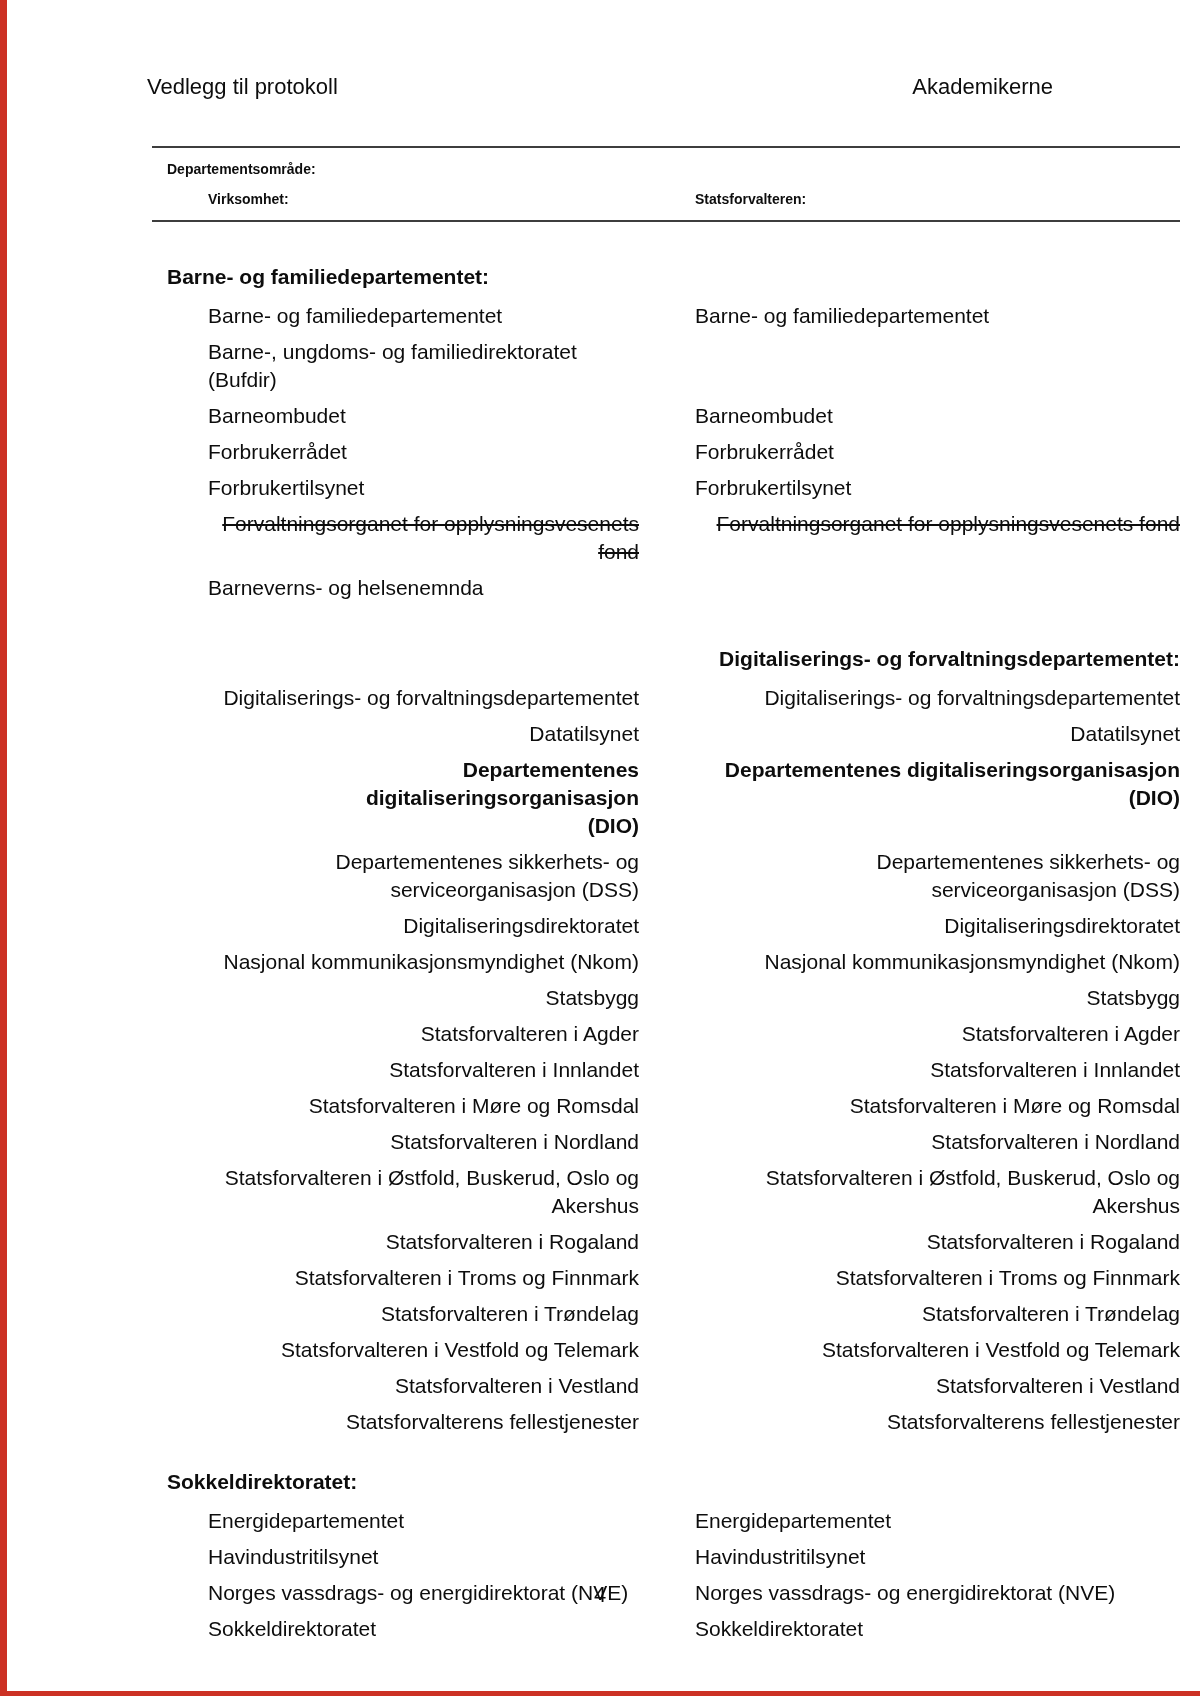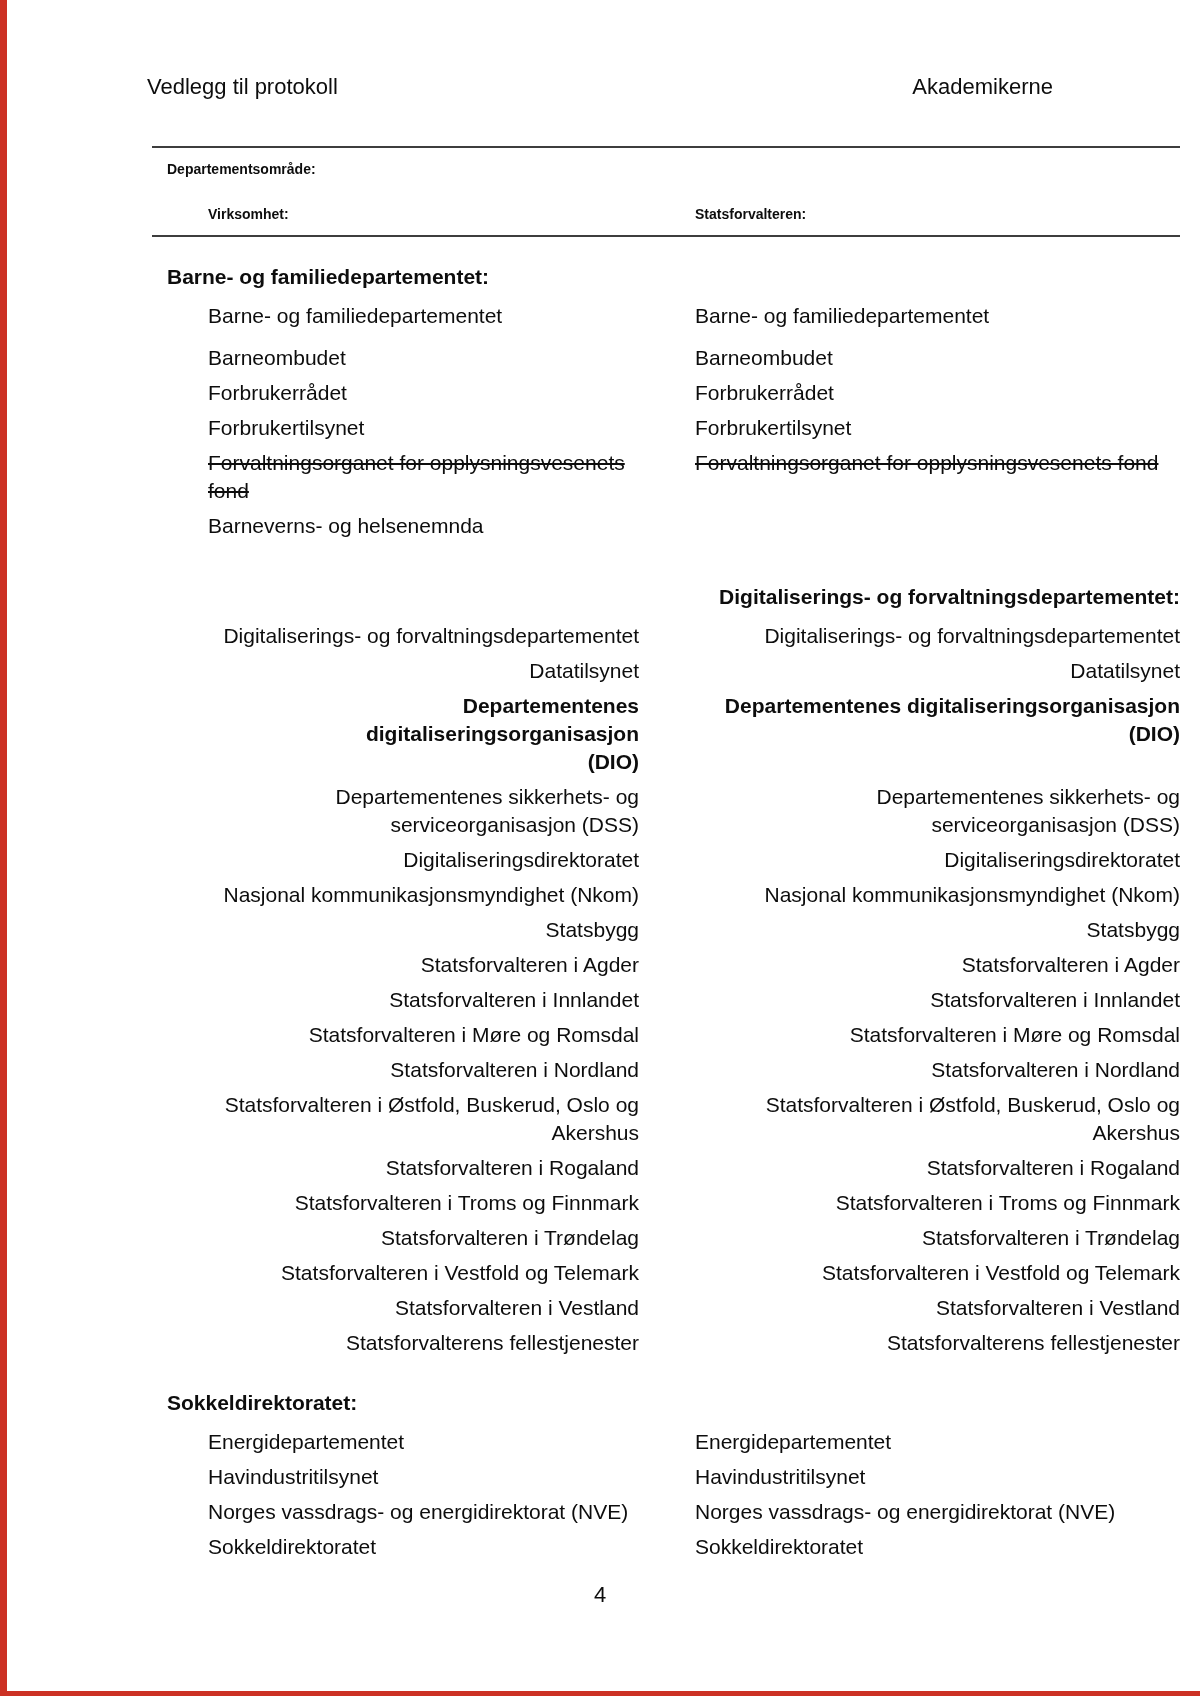--- a/index.html
+++ b/index.html
@@ -26,38 +26,38 @@
 
   
   .table-head{
     position:absolute;top:146px;left:152px;width:1028px;
     border-top:2px solid #3d3d3d;
     border-bottom:2px solid #3d3d3d;
     padding:8px 0 7px 0;
     font-weight:bold;font-size:14px;line-height:27px;
   }
   .th-line1{margin-left:15px;}
-  .th-line2{position:relative;margin-left:56px;margin-top:18px;}
+  .th-line2{position:relative;margin-left:56px;margin-top:3px;}
   .th-forhandlingssted{position:absolute;left:487px;top:0;}
 
   
   #sections{position:absolute;top:0;left:152px;width:1028px;}
   .sec-heading{
     font-size:21px;font-weight:bold;line-height:28px;
     margin:0 0 11px 15px;
   }
   .dept-section{margin:0;}
-  .row{display:flex;margin-bottom:7px;}
+  .row{display:flex;margin-bottom:7px;margin-top:8px;}
   .cell{
     font-size:21px;line-height:28px;
     white-space:pre-line;
   }
   .cell.left{margin-left:56px;width:431px;padding-right:56px;}
   .cell.right{width:485px;}
-  .cell.strike{text-decoration:line-through;}
+  .cell.strike{text-decoration:line-through;text-align:right;}
   .cell.bold{font-weight:bold;}
 
   .page-number{
     position:absolute;top:1581px;left:0;width:100%;
     text-align:center;font-size:22px;line-height:28px;
   }
 </style>
 </head>
 <body>
 
@@ -80,20 +80,21 @@
   </div>
 
   <main id="sections">
       <section class="dept-section" style="margin-top: 263px;">
         <h2 class="sec-heading">Barne- og familiedepartementet:</h2>
         <div class="row">
           <div class="cell left">Barne- og familiedepartementet</div>
           <div class="cell right">Barne- og familiedepartementet</div>
         </div>
         <div class="row">
+          <div class="cell left">Barne-, ungdoms- og familiedirektoratet (Bufdir)</div>
         </div>
         <div class="row">
           <div class="cell left">Barneombudet</div>
           <div class="cell right">Barneombudet</div>
         </div>
         <div class="row">
           <div class="cell left">Forbrukerrådet</div>
           <div class="cell right">Forbrukerrådet</div>
         </div>
         <div class="row">

